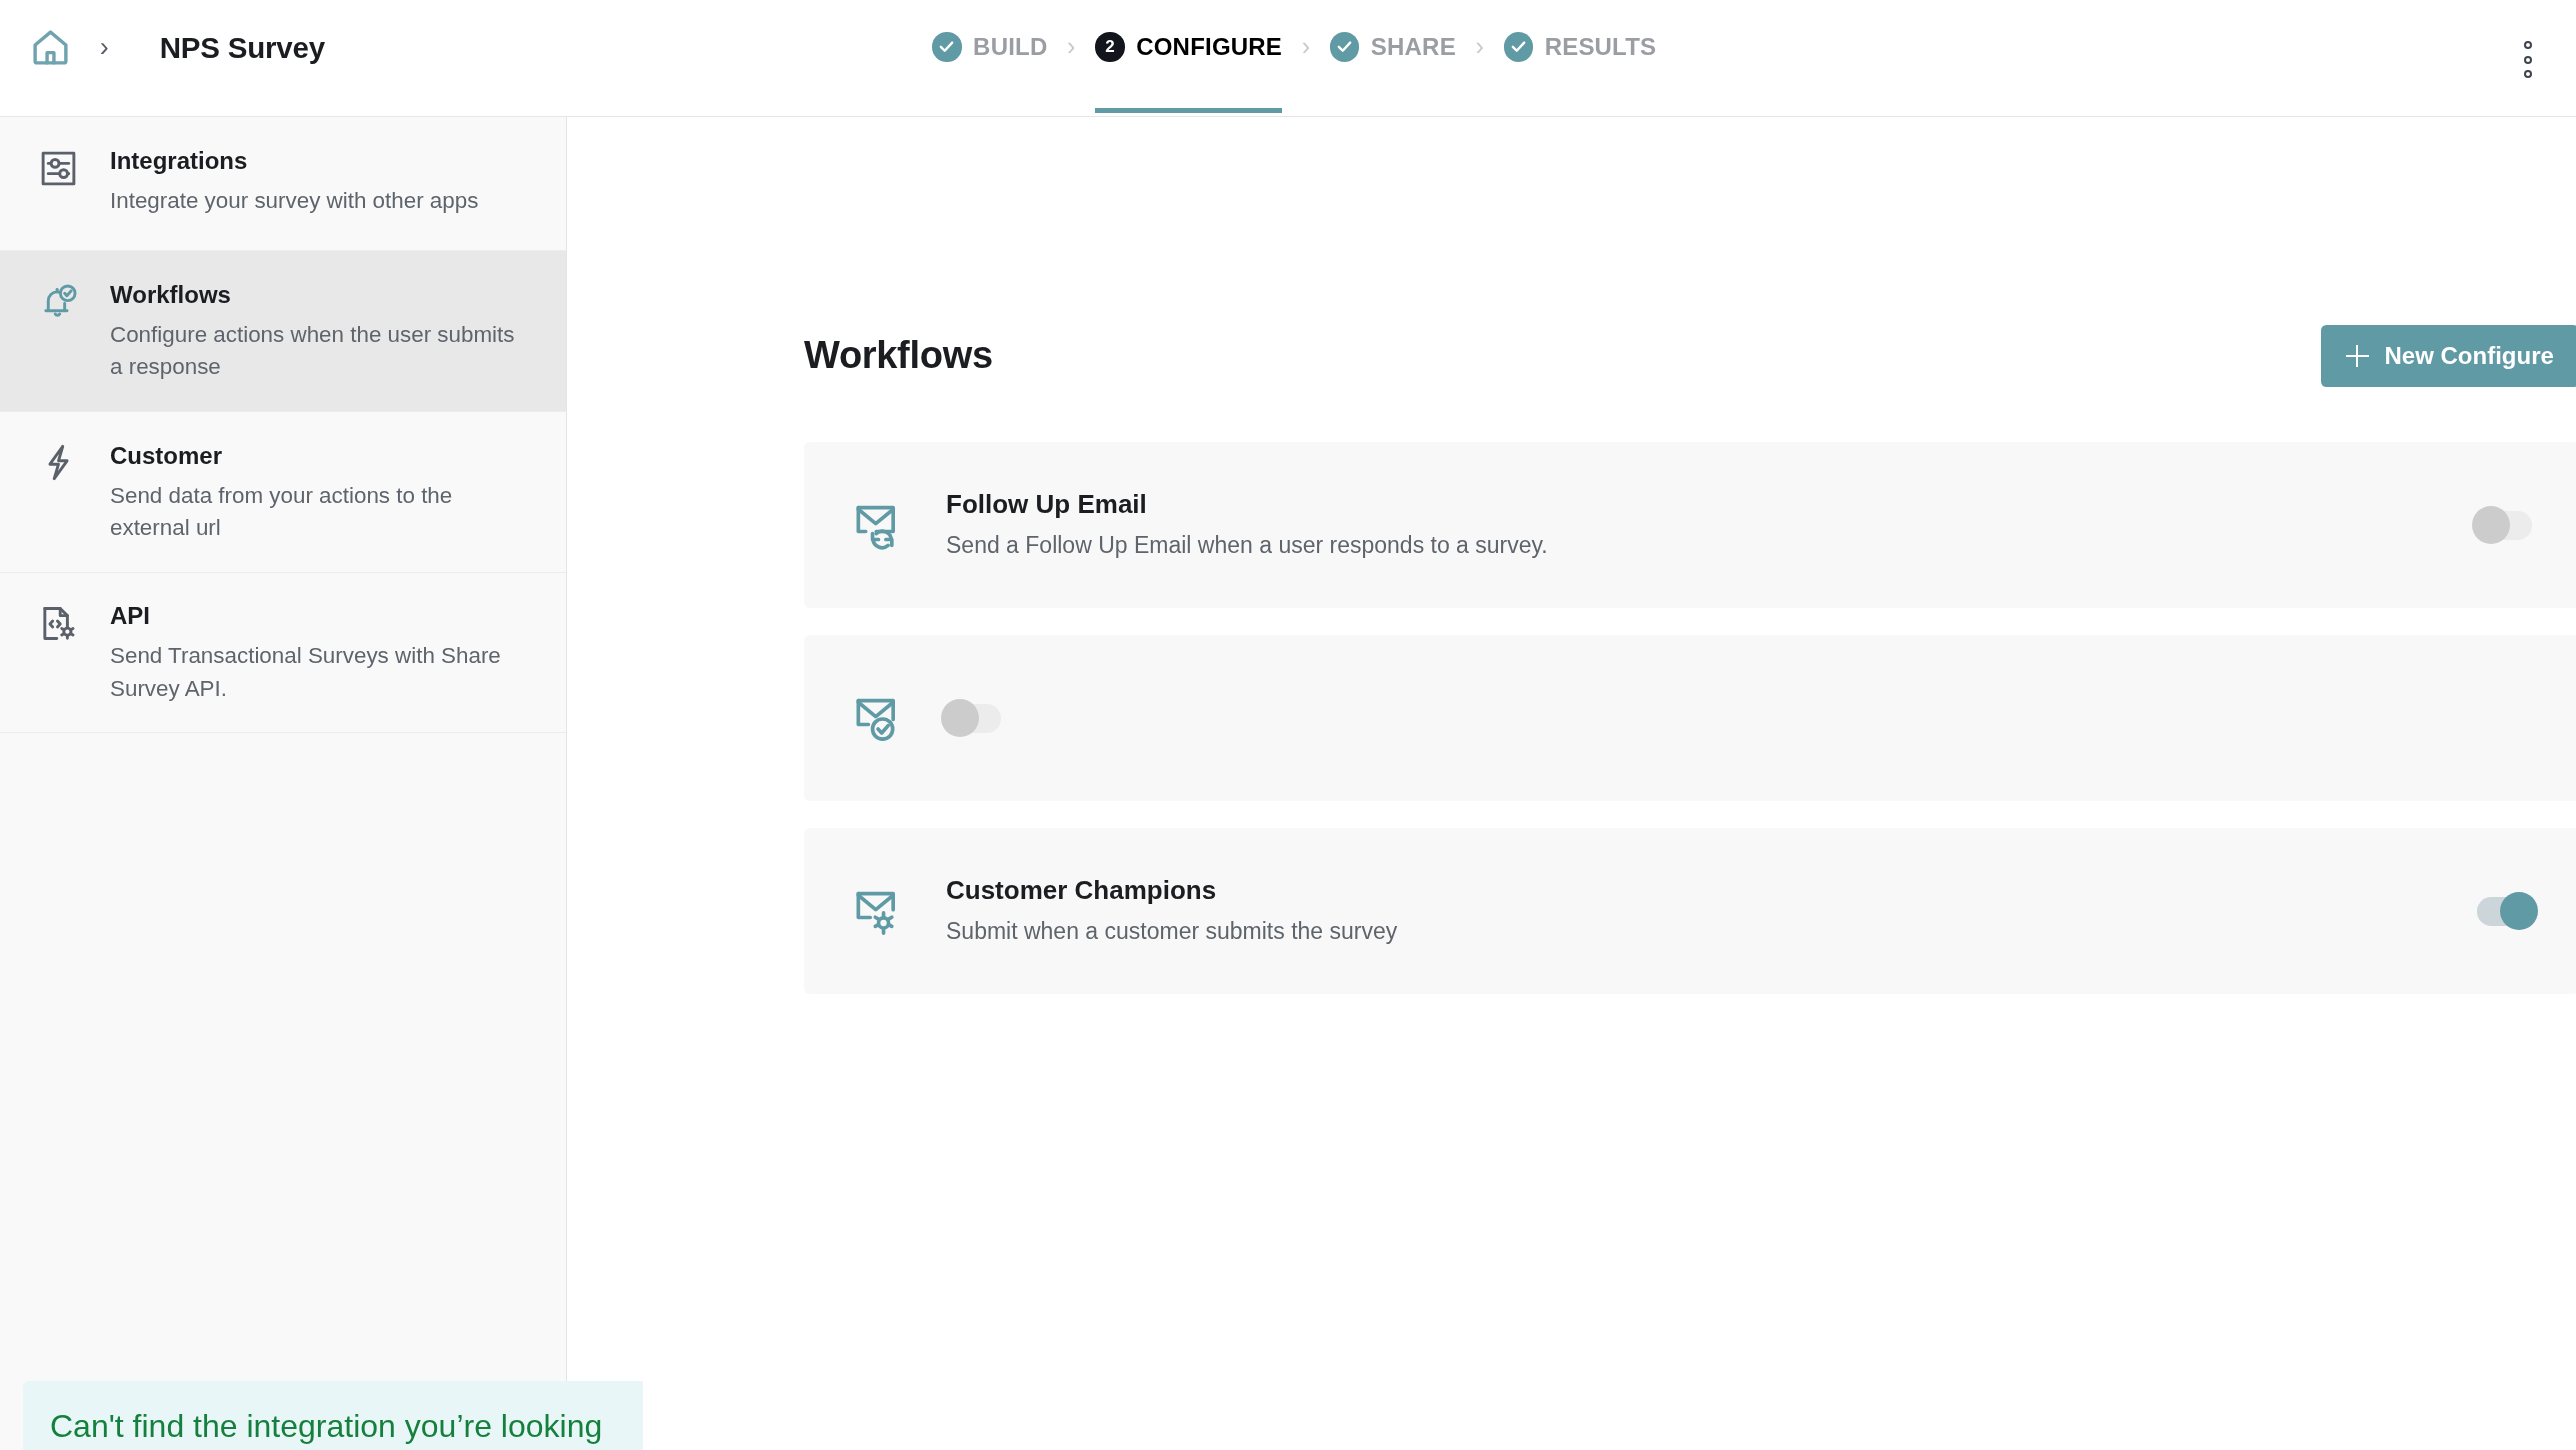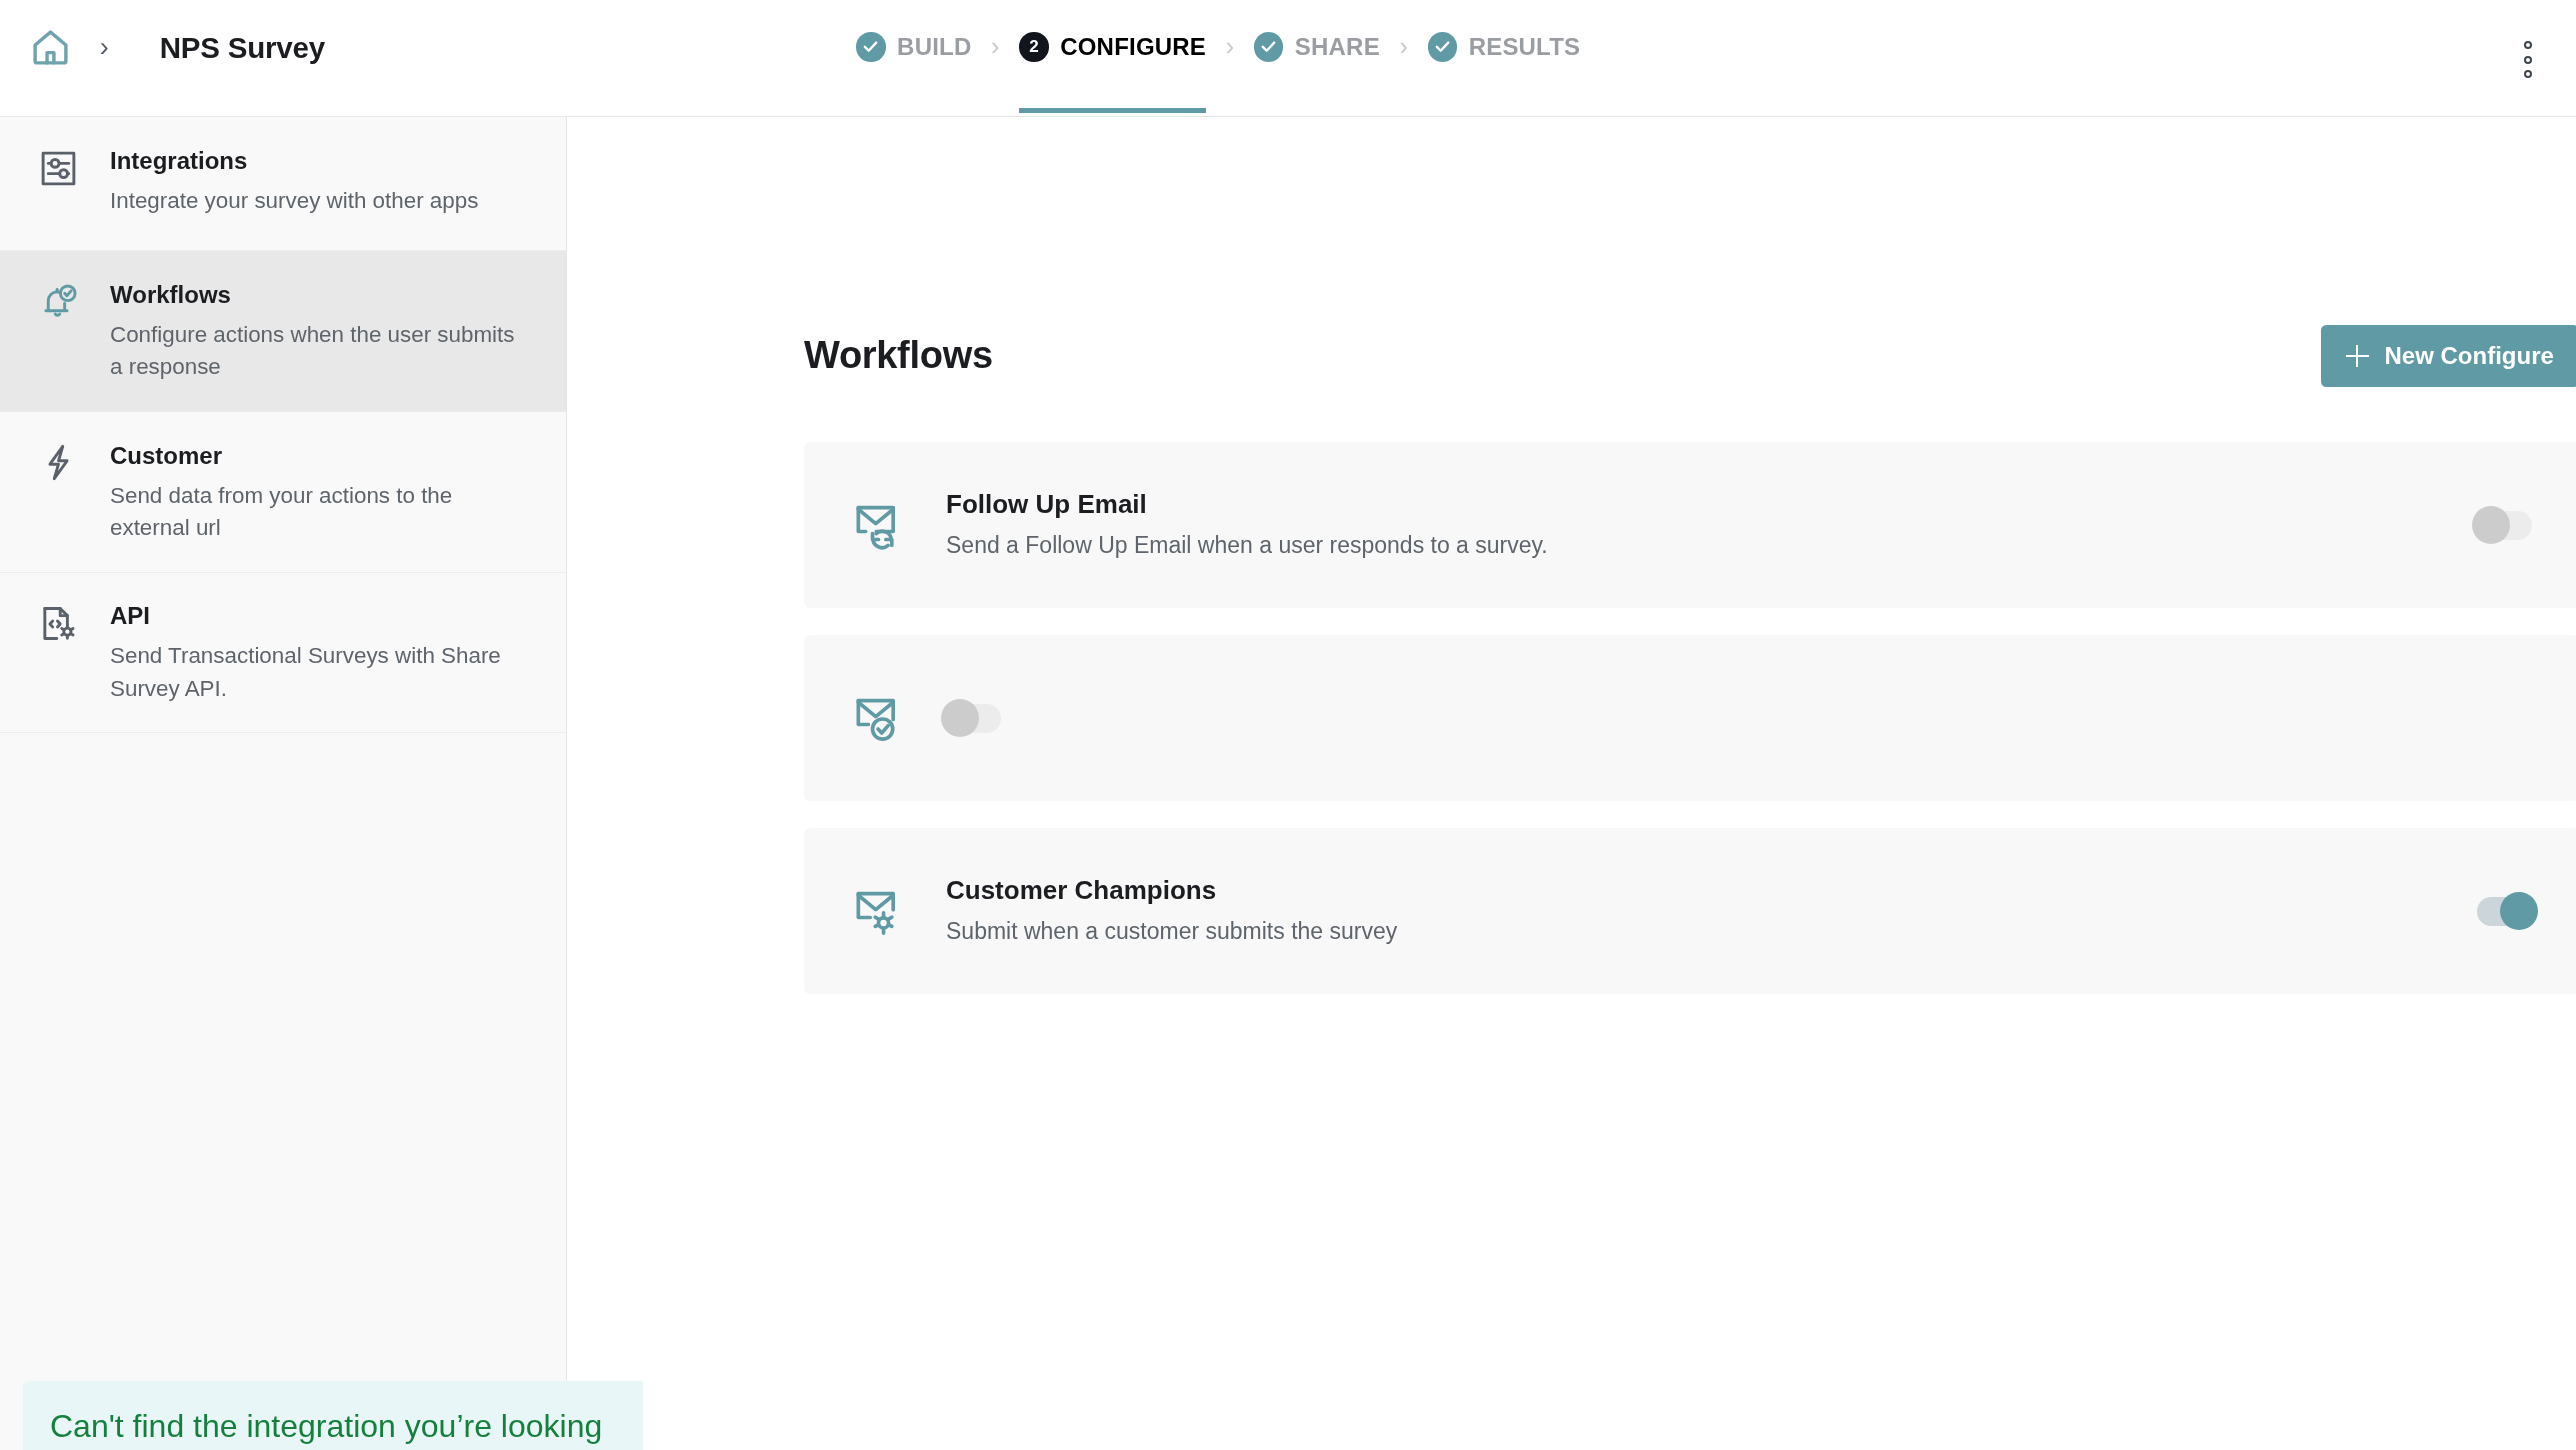--- a/index.html
+++ b/index.html
@@ -28,21 +28,21 @@
     margin-left: 10.7px;
   }
   .brand-title {
     margin-left: 33px;
     font-size: 29.5px; font-weight: 700; color: #1b1d21; letter-spacing: -0.2px;
     white-space: nowrap;
   }
 
   
   .stepper {
-    position: absolute; left: 856px; top: 32px;
+    position: absolute; left: 932px; top: 32px;
     display: flex; align-items: center; gap: 0;
   }
   .step { display: flex; align-items: center; gap: 11.6px; position: relative; }
   .step-badge {
     width: 29.5px; height: 29.5px; border-radius: 50%;
     display: flex; align-items: center; justify-content: center;
     flex: 0 0 auto;
   }
   .step-badge.done { background: #5f9aa5; }
   .step-badge.current { background: #12161c; }

